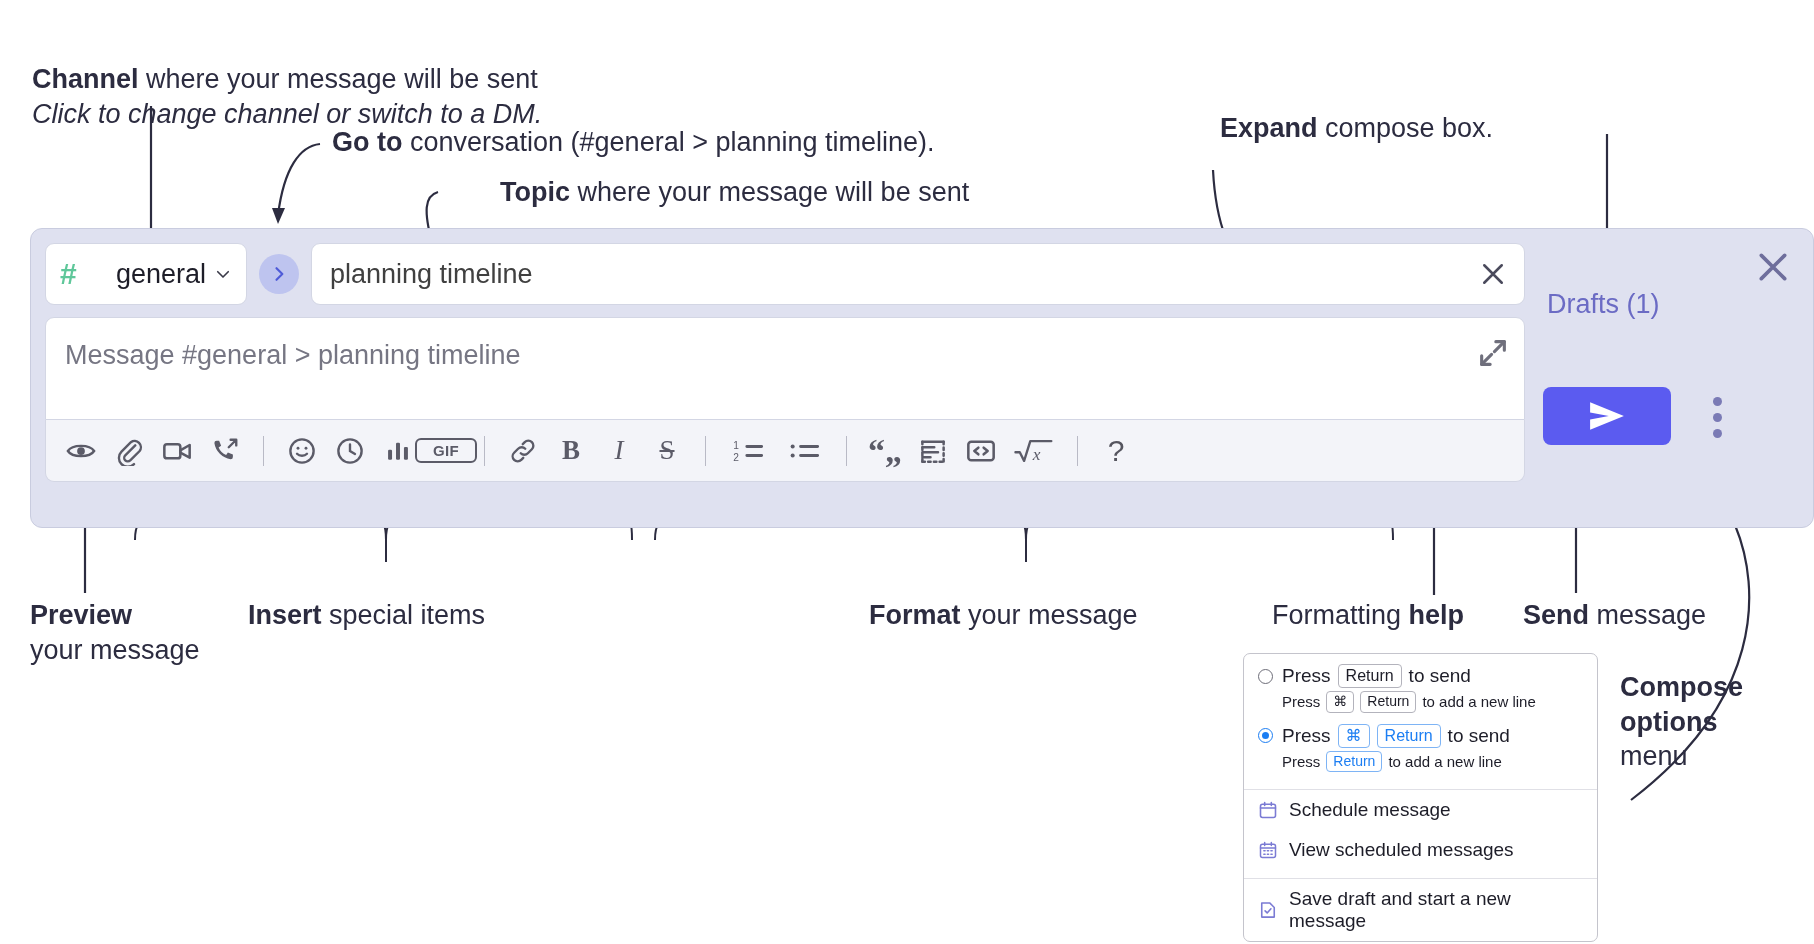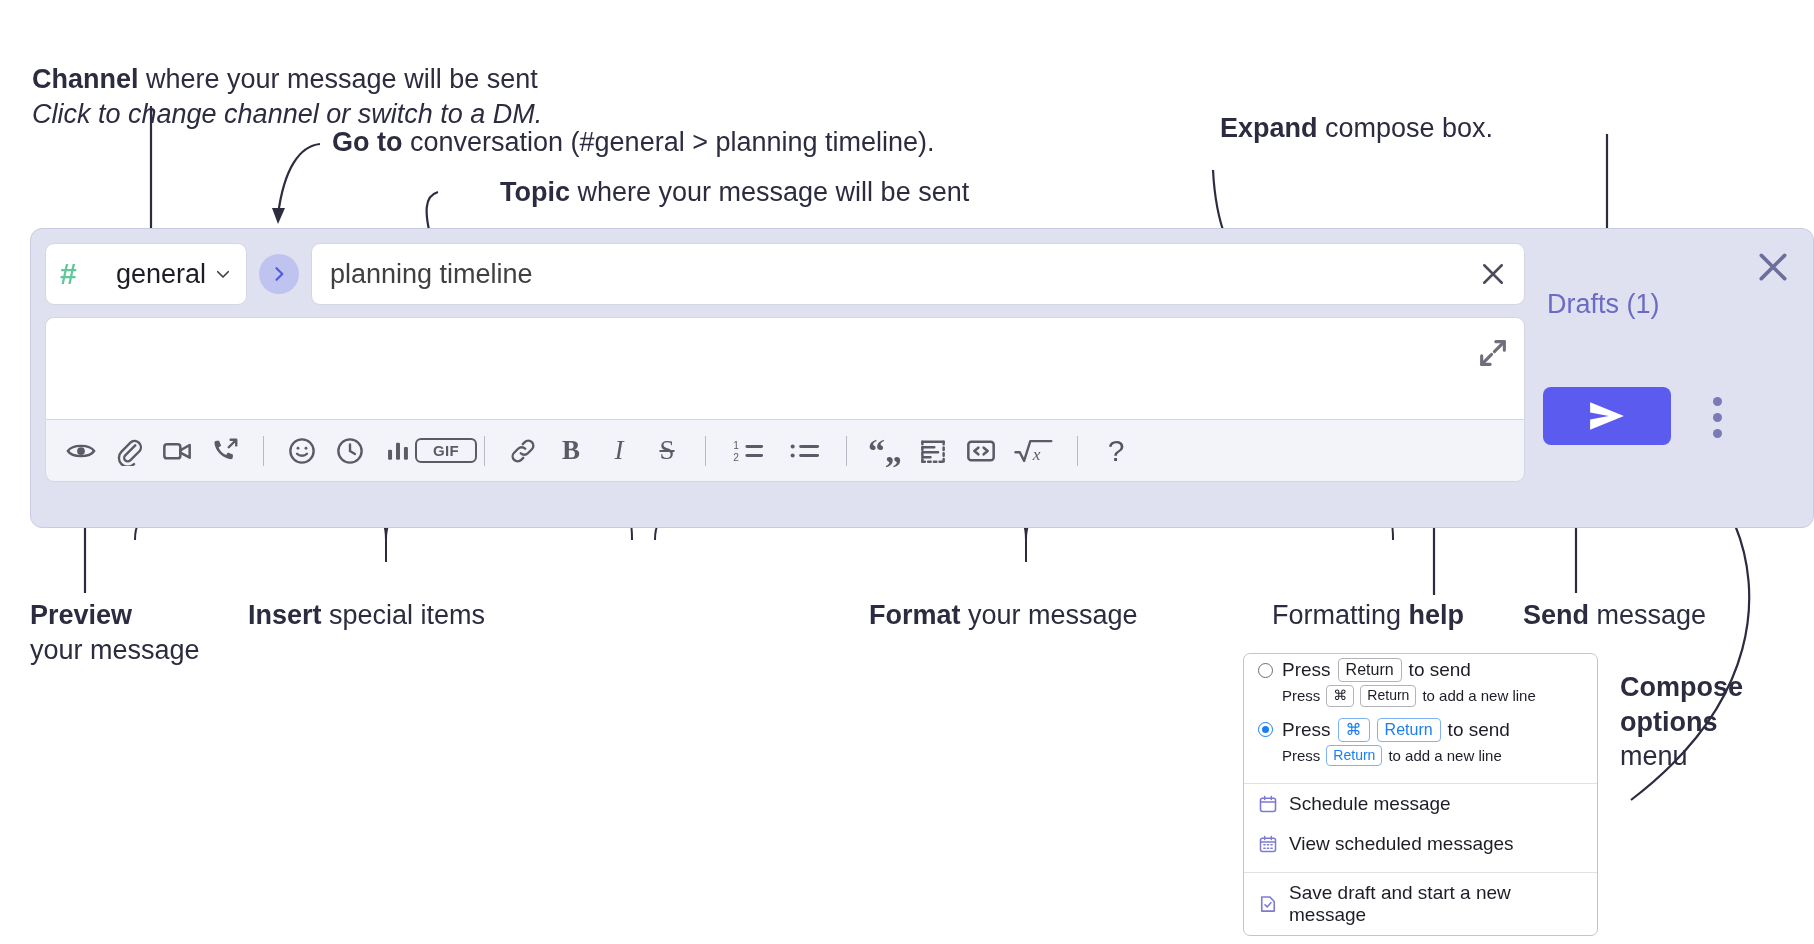--- a/index.html
+++ b/index.html
@@ -91,21 +91,21 @@
   }
   #compose-options { position:absolute; left:1672px; top:430px; width:28px; height:52px;
                      display:flex; flex-direction:column; align-items:center; justify-content:center;
                      gap:7px; cursor:pointer; }
   .dot { width:9px; height:9px; border-radius:50%; background:#7a7ab5; }
 
   
   #options-menu {
     position:absolute; left:1243px; top:653px; width:355px;
     background:#fff; border:1px solid #c4c4cc; border-radius:7px;
-    padding:2px 0 0 0; font-size:17px; color:#1d1d28;
+    padding:8px 0 0 0; font-size:17px; color:#1d1d28;
   }
   .radio-row { display:flex; align-items:center; padding:2px 14px 0 14px; gap:9px; }
   .radio { width:15px; height:15px; border-radius:50%; border:1.8px solid #6d6d78; flex:none; position:relative; }
   .radio.on { border-color:#1c7ef3; }
   .radio.on:after { content:""; position:absolute; inset:2.6px; border-radius:50%; background:#1c7ef3; }
   .radio-main { font-size:19px; display:flex; align-items:center; gap:7px; }
   .radio-sub { font-size:15px; display:flex; align-items:center; gap:6px; padding:3px 14px 9px 38px; }
   .kbd { border:1px solid #b3b3bc; border-radius:4px; padding:1px 7px; font-size:16px;
          background:#fff; line-height:1.25; }
   .kbd.sm { font-size:14px; padding:1px 6px; }
@@ -228,20 +228,21 @@
           <span id="topic-value">planning timeline</span>
           <span id="topic-clear">
             <svg width="30" height="30" viewBox="0 0 24 24" stroke="#4a4a5c" stroke-width="2" fill="none" stroke-linecap="round">
                 <path d="M5 5 L19 19 M19 5 L5 19"></path>
               </svg>
           </span>
         </div>
       </div>
 
       <div id="message-box">
+        <span id="message-placeholder">Message #general &gt; planning timeline</span>
         <span id="expand-btn">
           <svg viewBox="0 0 24 24" fill="none" stroke="#6f6f7c" stroke-width="2.2" stroke-linecap="round" stroke-linejoin="round">
             <path d="M14 4 H20 V10"></path>
               <path d="M20 4 L13 11"></path>
             <path d="M10 20 H4 V14"></path>
               <path d="M4 20 L11 13"></path>
           </svg>
         </span>
       </div>
 

